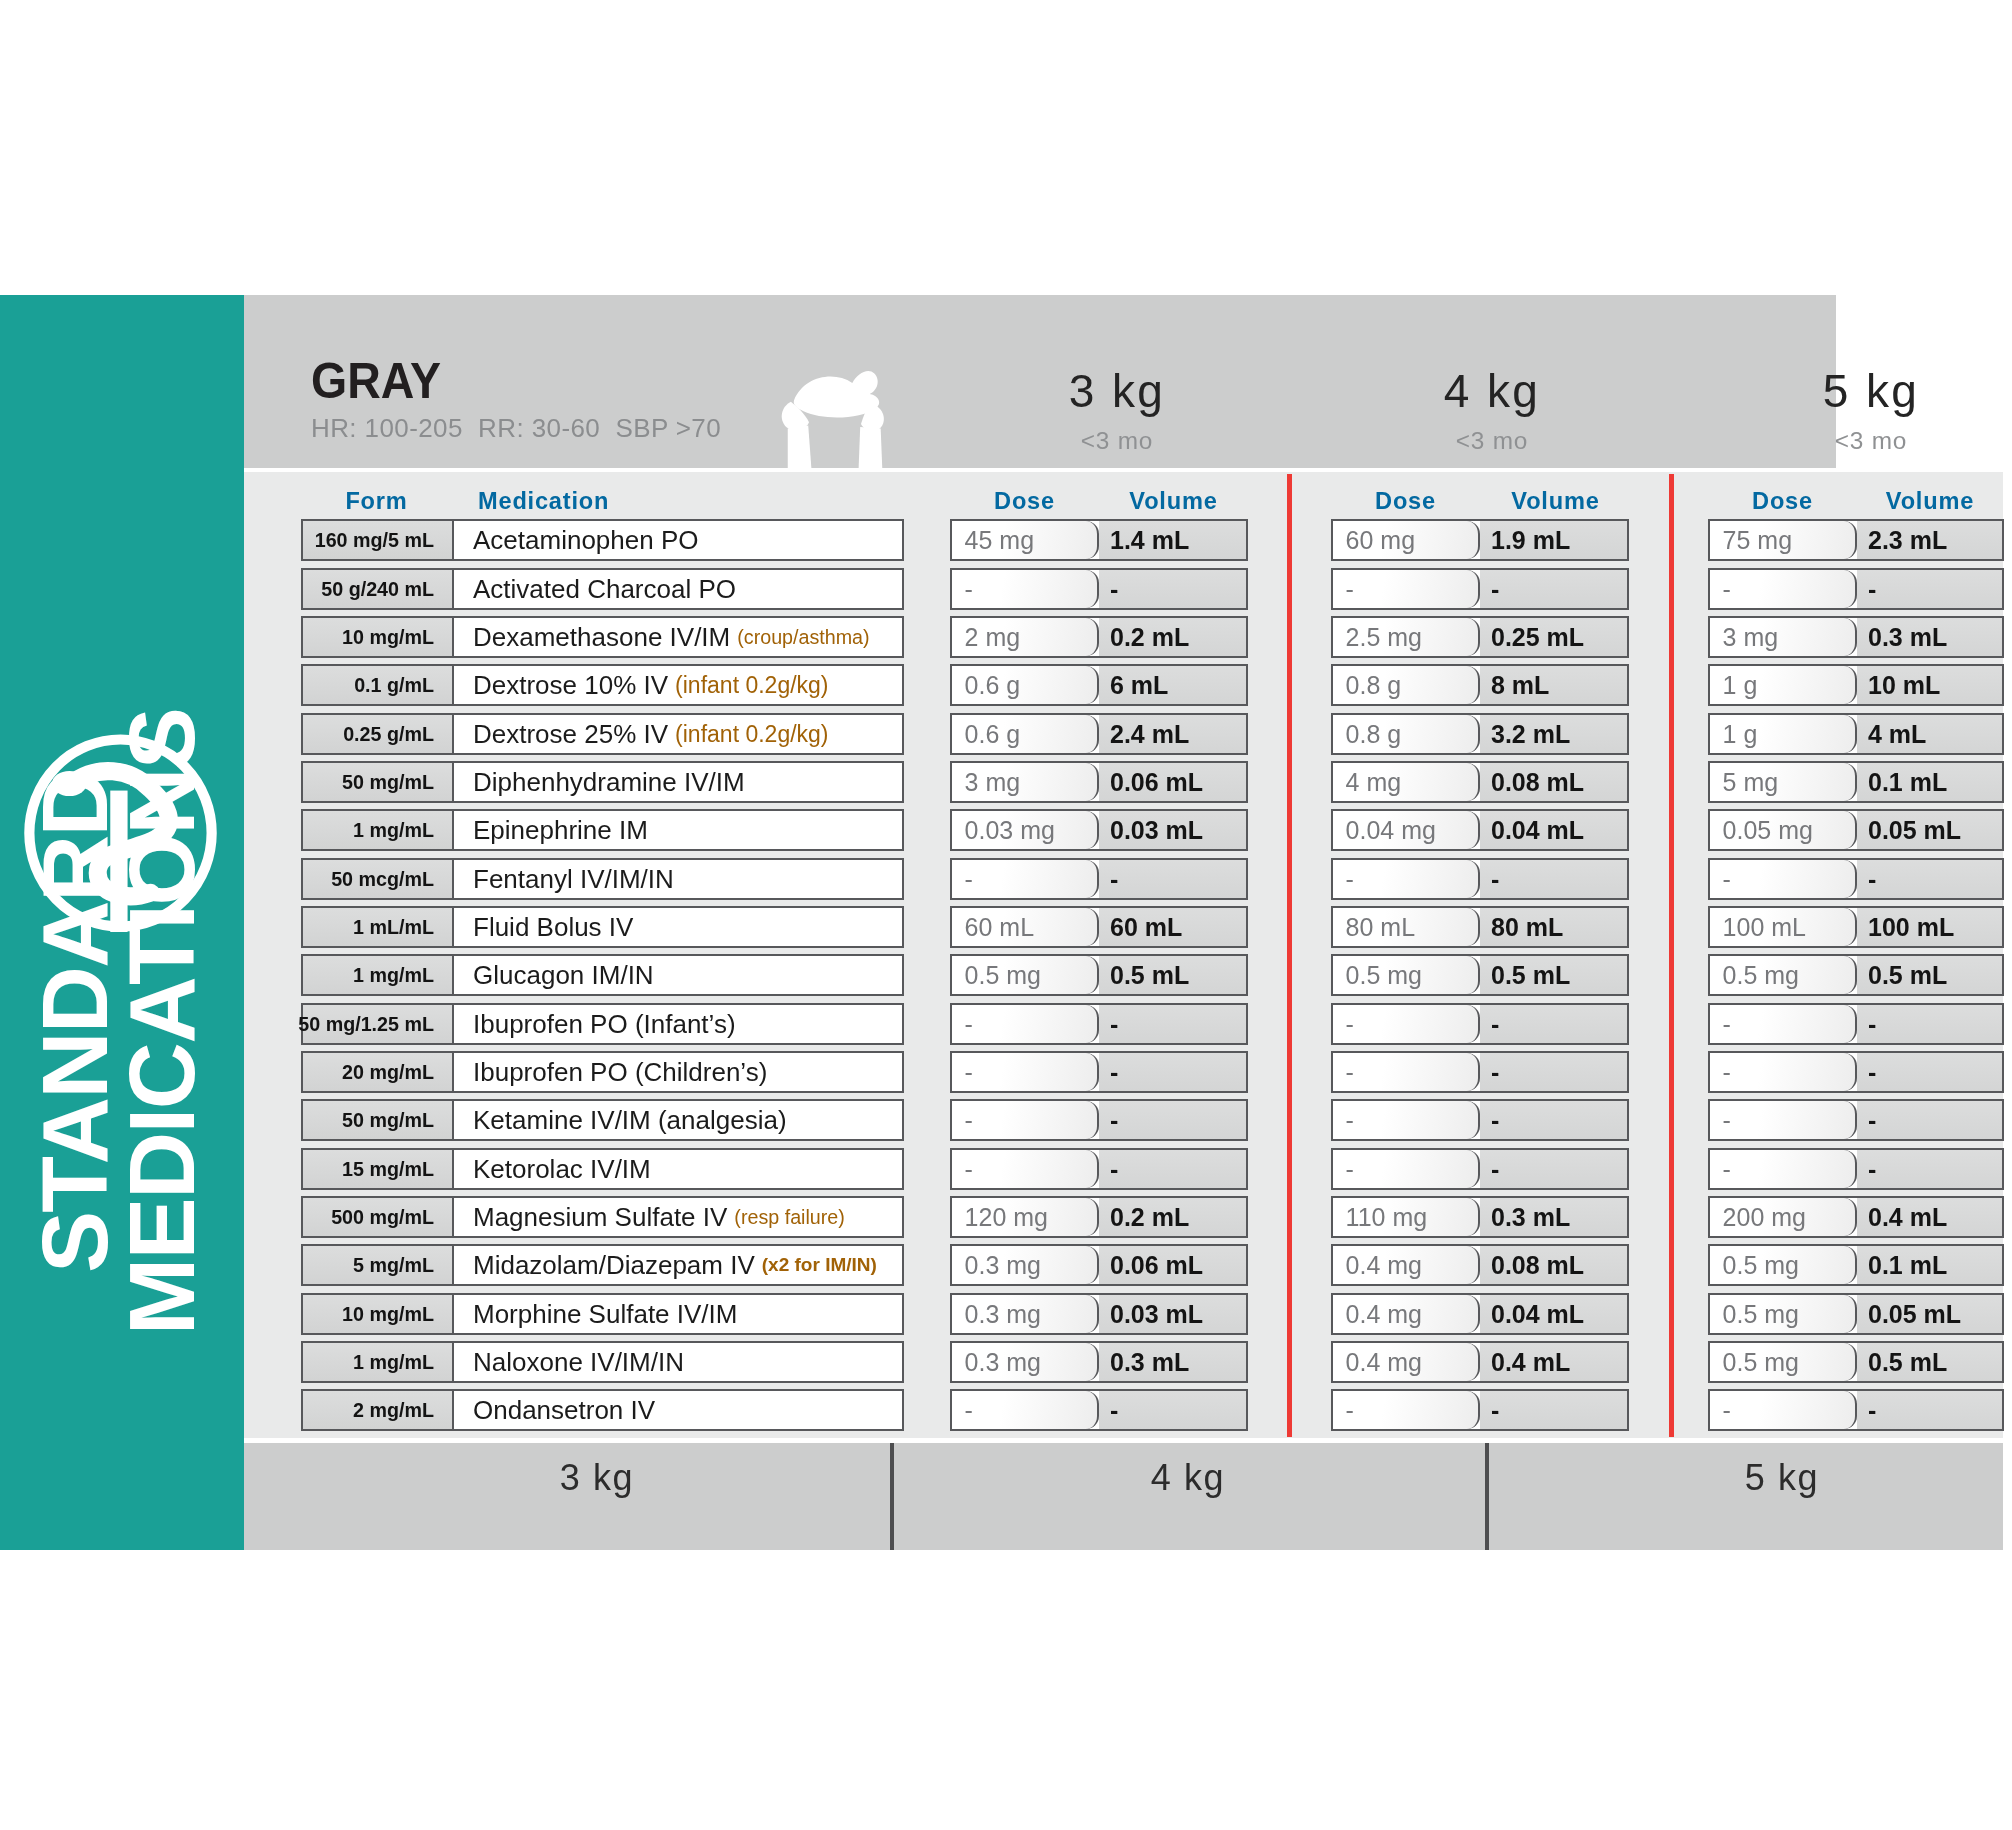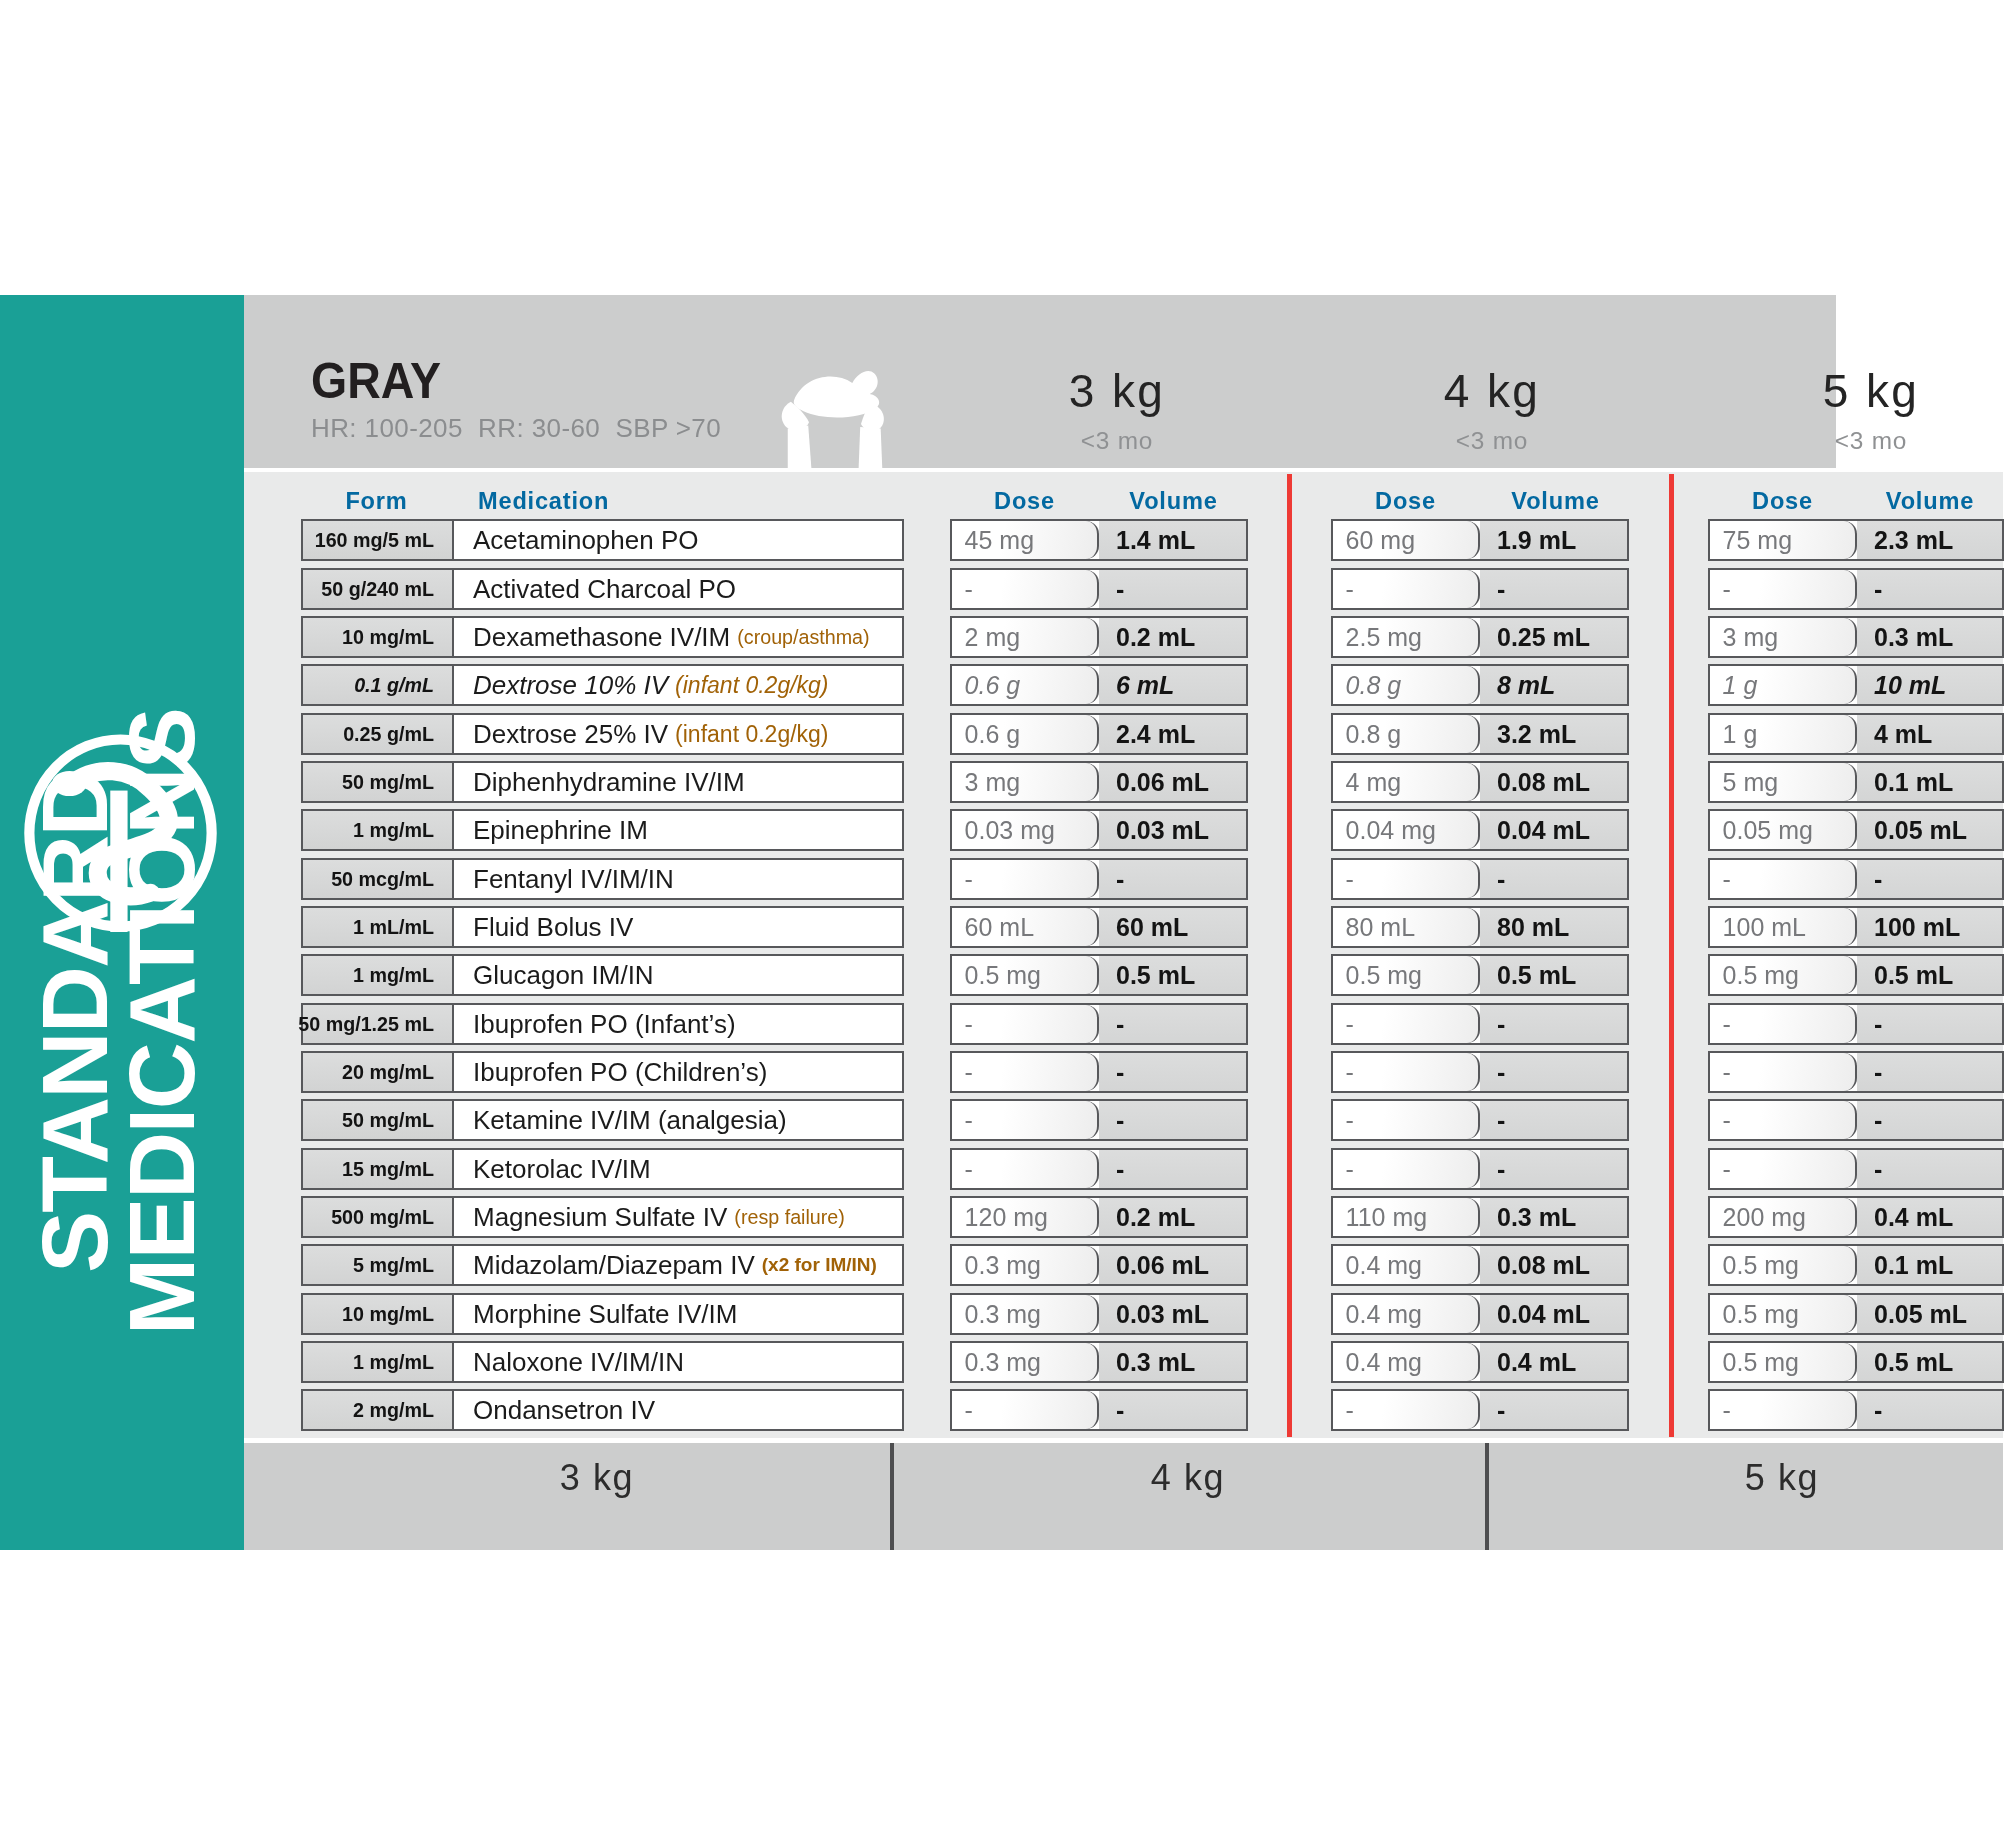--- a/index.html
+++ b/index.html
@@ -51,21 +51,21 @@
   .note.md{font-size:23px;}
   .note.smb{font-size:19px;font-weight:bold;}
   .dose-cell{
     width:147px;border-right:2.4px solid #57585b;box-sizing:border-box;
     background:linear-gradient(100deg,#ffffff 35%,#ededed 100%);
     display:flex;align-items:center;padding-left:12.6px;
     font-size:25px;color:#77787b;white-space:nowrap;border-radius:13px;
   }
   .vol-cell{
     flex:1;background:linear-gradient(180deg,#dcdddd,#d4d5d5);
-    display:flex;align-items:center;padding-left:17px;
+    display:flex;align-items:center;padding-left:11px;
     font-size:25px;font-weight:bold;color:#141414;white-space:nowrap;
   }
   
   .footer{position:absolute;left:244px;top:1443px;width:1759px;height:107px;background:#cccdcd;}
   .fdiv{position:absolute;top:0;width:3.9px;height:107px;background:#4d4e50;}
   .fd0{left:646px;} .fd1{left:1241px;}
   .flabel{position:absolute;top:14px;width:236px;text-align:center;font-size:36px;color:#2c2c2c;letter-spacing:1.6px;}
   .fl0{left:235px;} .fl1{left:826px;} .fl2{left:1420px;}
 </style>
 </head>
@@ -176,21 +176,21 @@
     </div>
     <div class="box group g1">
       <div class="dose-cell">2.5 mg</div>
       <div class="vol-cell">0.25 mL</div>
     </div>
     <div class="box group g2">
       <div class="dose-cell">3 mg</div>
       <div class="vol-cell">0.3 mL</div>
     </div>
   </div>
-      <div class="row" style="top: 192px; font-style: italic;">
+      <div class="row" style="top: 192px;">
     <div class="box formmed">
       <div class="form-cell">0.1 g/mL</div>
       <div class="med-cell">
         <span class="med-name">Dextrose 10% IV</span>
         <span class="note md">(infant 0.2g/kg)</span>
       </div>
     </div>
     <div class="box group g0">
       <div class="dose-cell">0.6 g</div>
       <div class="vol-cell">6 mL</div>

